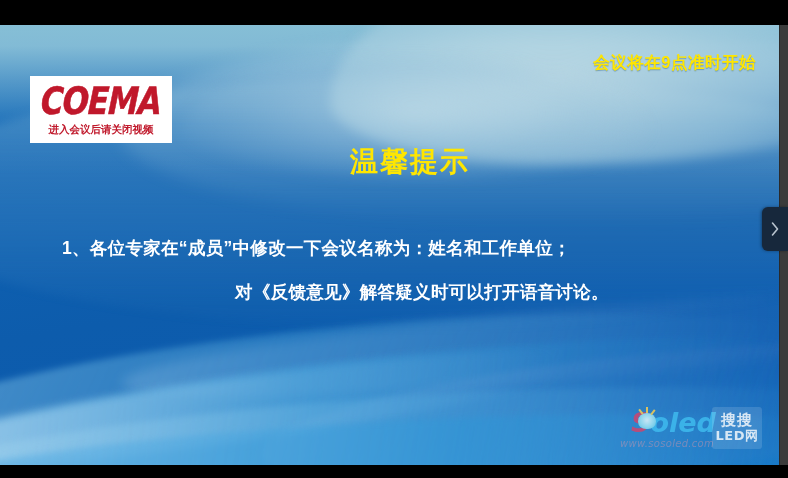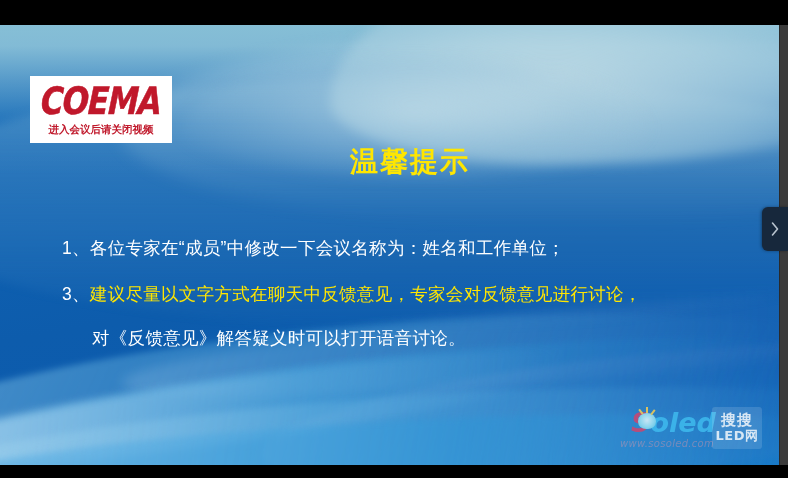--- a/index.html
+++ b/index.html
@@ -239,29 +239,29 @@
   
   .body-list {
     position: absolute;
     left: 62px;
     top: 200px;
     width: 690px;
     z-index: 25;
   }
   .line {
     font-size: 17.5px;
-    font-weight: normal;
+    font-weight: bold;
     line-height: 46px;
     white-space: nowrap;
     letter-spacing: 0.3px;
   }
   .line .marker { color: #ffffff; }
   .line .txt-white { color: #ffffff; }
   .line .txt-yellow { color: #ffe600; }
-  .line.indent { padding-left: 30px; line-height: 42px; }
+  .line.indent { padding-left: 30px; line-height: 42px; text-align: center; }
 
   
   .expander {
     position: absolute;
     right: 0px;
     top: 207px;
     width: 26px;
     height: 44px;
     background: #17283c;
     border-radius: 6px 0 0 6px;
@@ -374,33 +374,31 @@
     <div class="ribbon r2"></div>
     <div class="ribbon r6"></div>
     <div class="ribbon r3"></div>
     <div class="ribbon r4"></div>
 
     <div class="logo-box">
       <div class="logo-mark">COEMA</div>
       <div class="logo-sub">进入会议后请关闭视频</div>
     </div>
 
+    <div class="banner">会议将在9点准时开始</div>
 
     <div class="slide-title">温馨提示</div>
 
     <div class="body-list">
 
       <div class="line">
         <span class="marker">1、</span><span class="txt-white">各位专家在“成员”中修改一下会议名称为：姓名和工作单位；</span>
       </div>
 
 
-      <div class="line">
-        <span class="marker">3、</span><span class="txt-yellow">建议尽量以文字方式在聊天中反馈意见，专家会对反馈意见进行讨论，</span>
-      </div>
 
       <div class="line indent">
         <span class="txt-white">对《反馈意见》解答疑义时可以打开语音讨论。</span>
       </div>
 
     </div>
 
     <div class="watermark">
       <div class="wm-logo"><span class="wm-s">S</span><span class="wm-oled">oled</span></div>
       <div class="wm-bulb">

